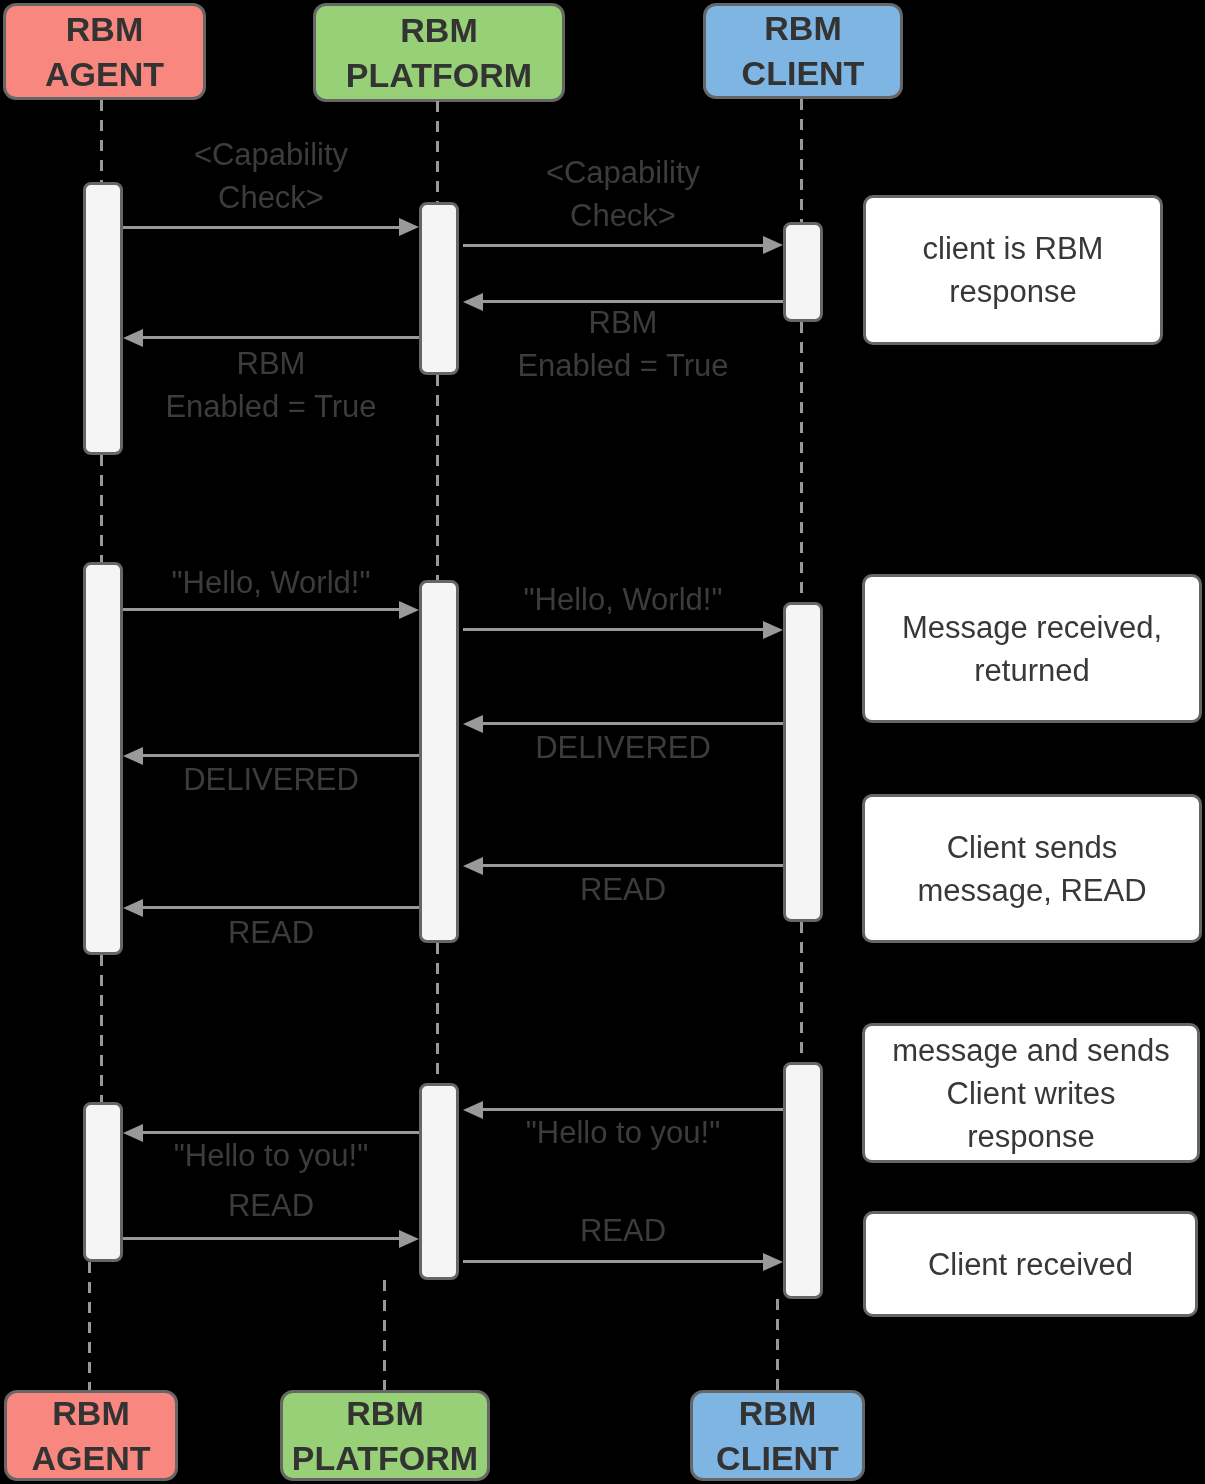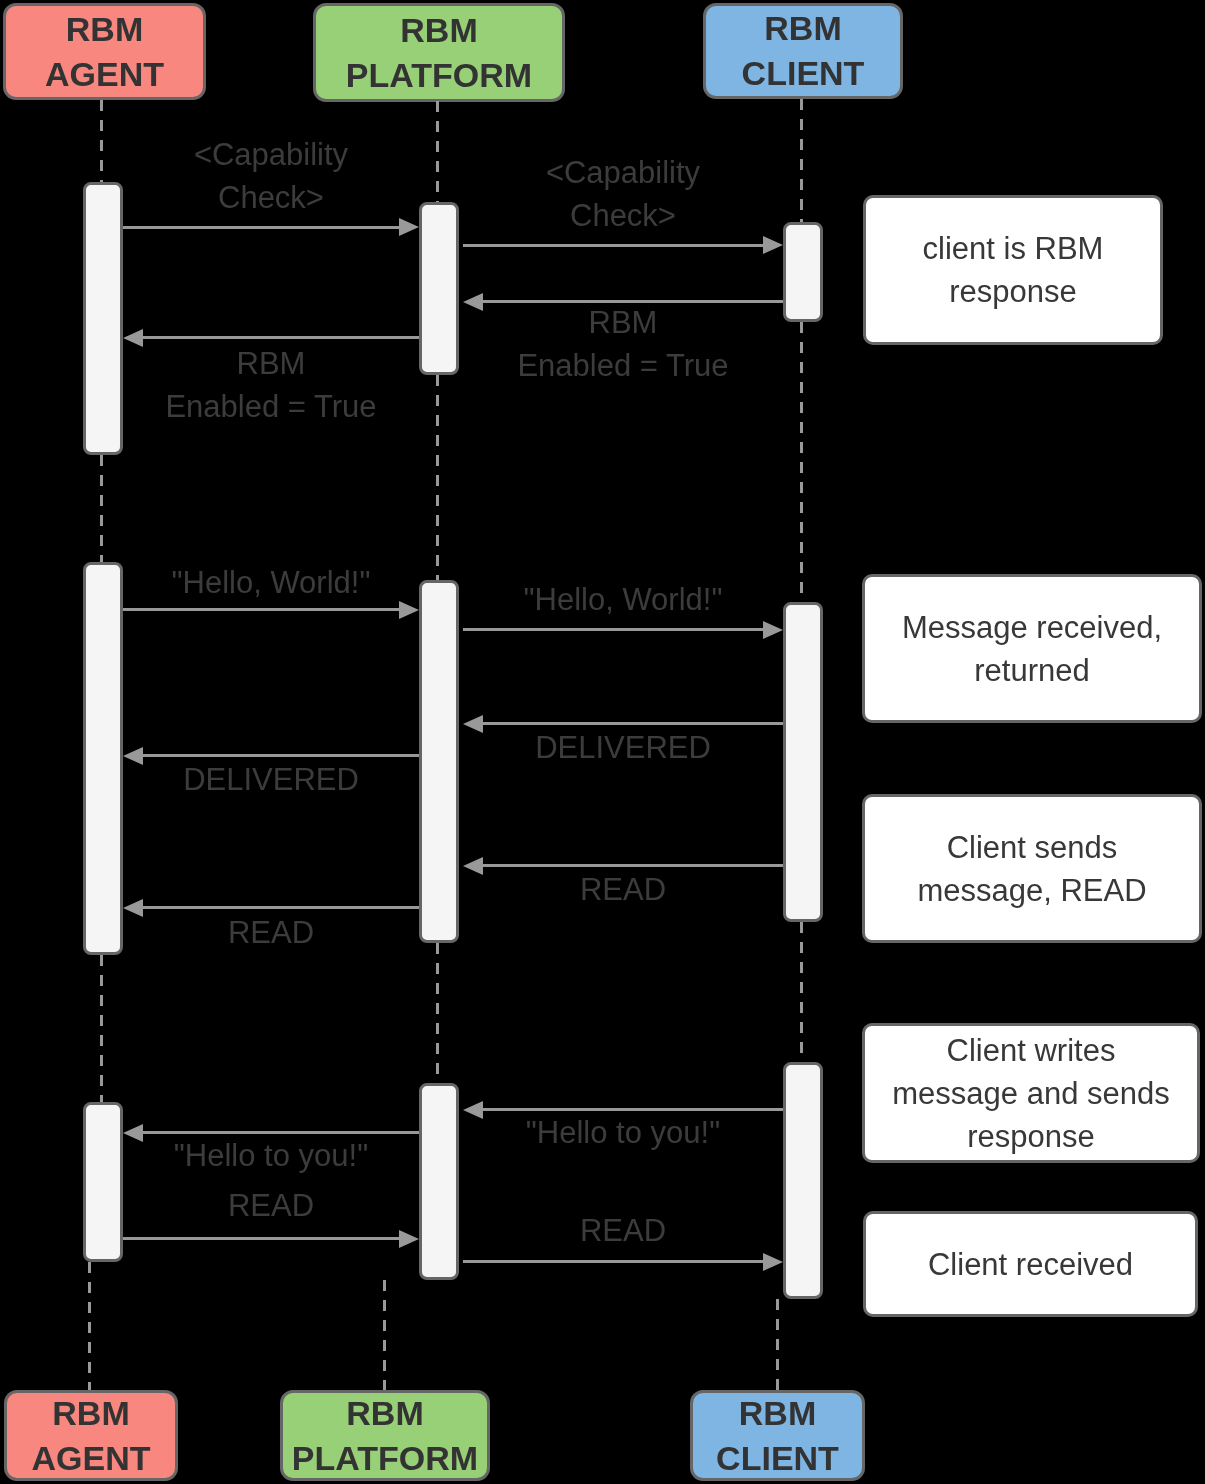--- a/index.html
+++ b/index.html
@@ -157,21 +157,21 @@
     </div>
   <div class="note" style="left:862px;top:574px;width:340px;height:149px;">
       <div>Message received,</div>
       <div>returned</div>
     </div>
   <div class="note" style="left:862px;top:794px;width:340px;height:149px;">
       <div>Client sends</div>
       <div>message, READ</div>
     </div>
   <div class="note" style="left:862px;top:1023px;width:338px;height:140px;">
+      <div>message and sends</div>
       <div>Client writes</div>
-      <div>message and sends</div>
       <div>response</div>
     </div>
   <div class="note" style="left:863px;top:1211px;width:335px;height:106px;">
       <div>Client received</div>
     </div>
 
 </div>
 
 </body></html>

